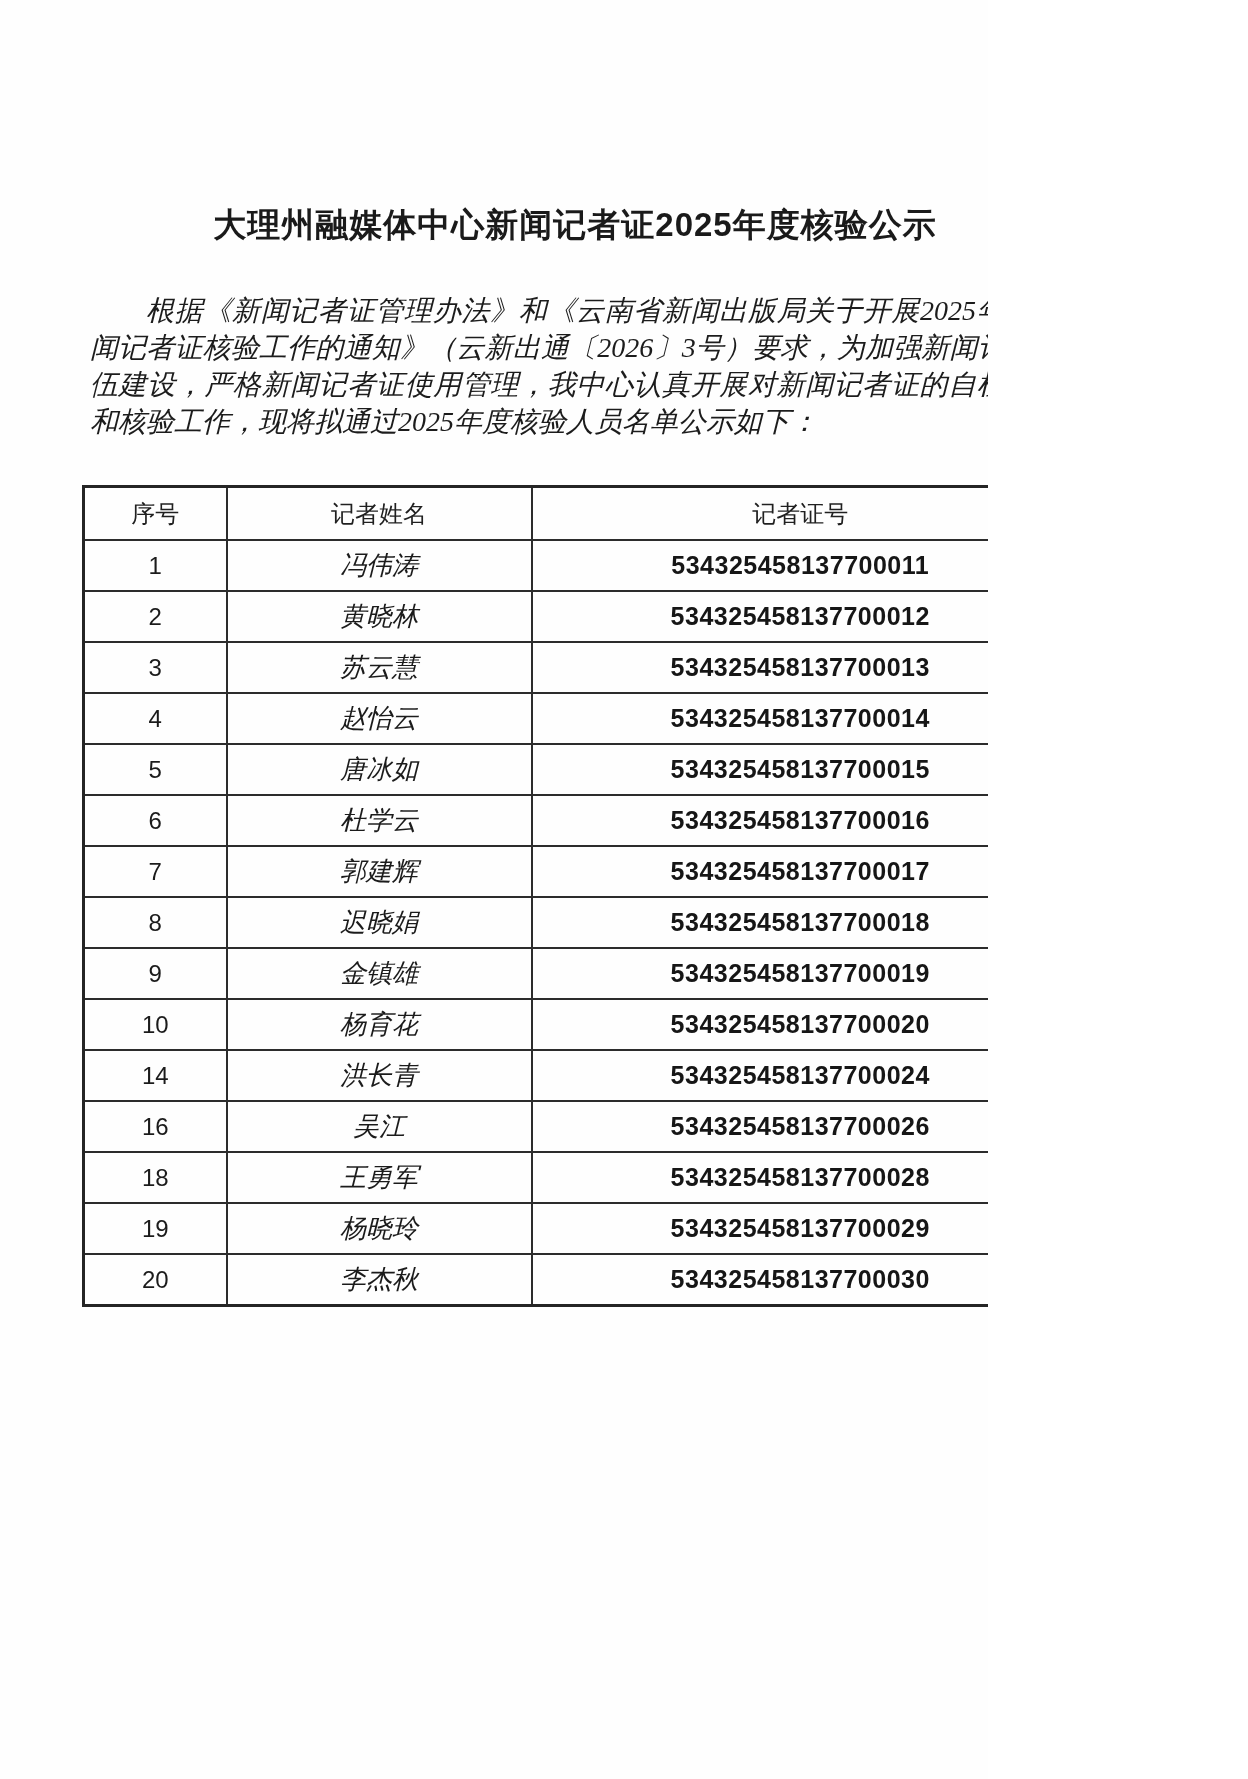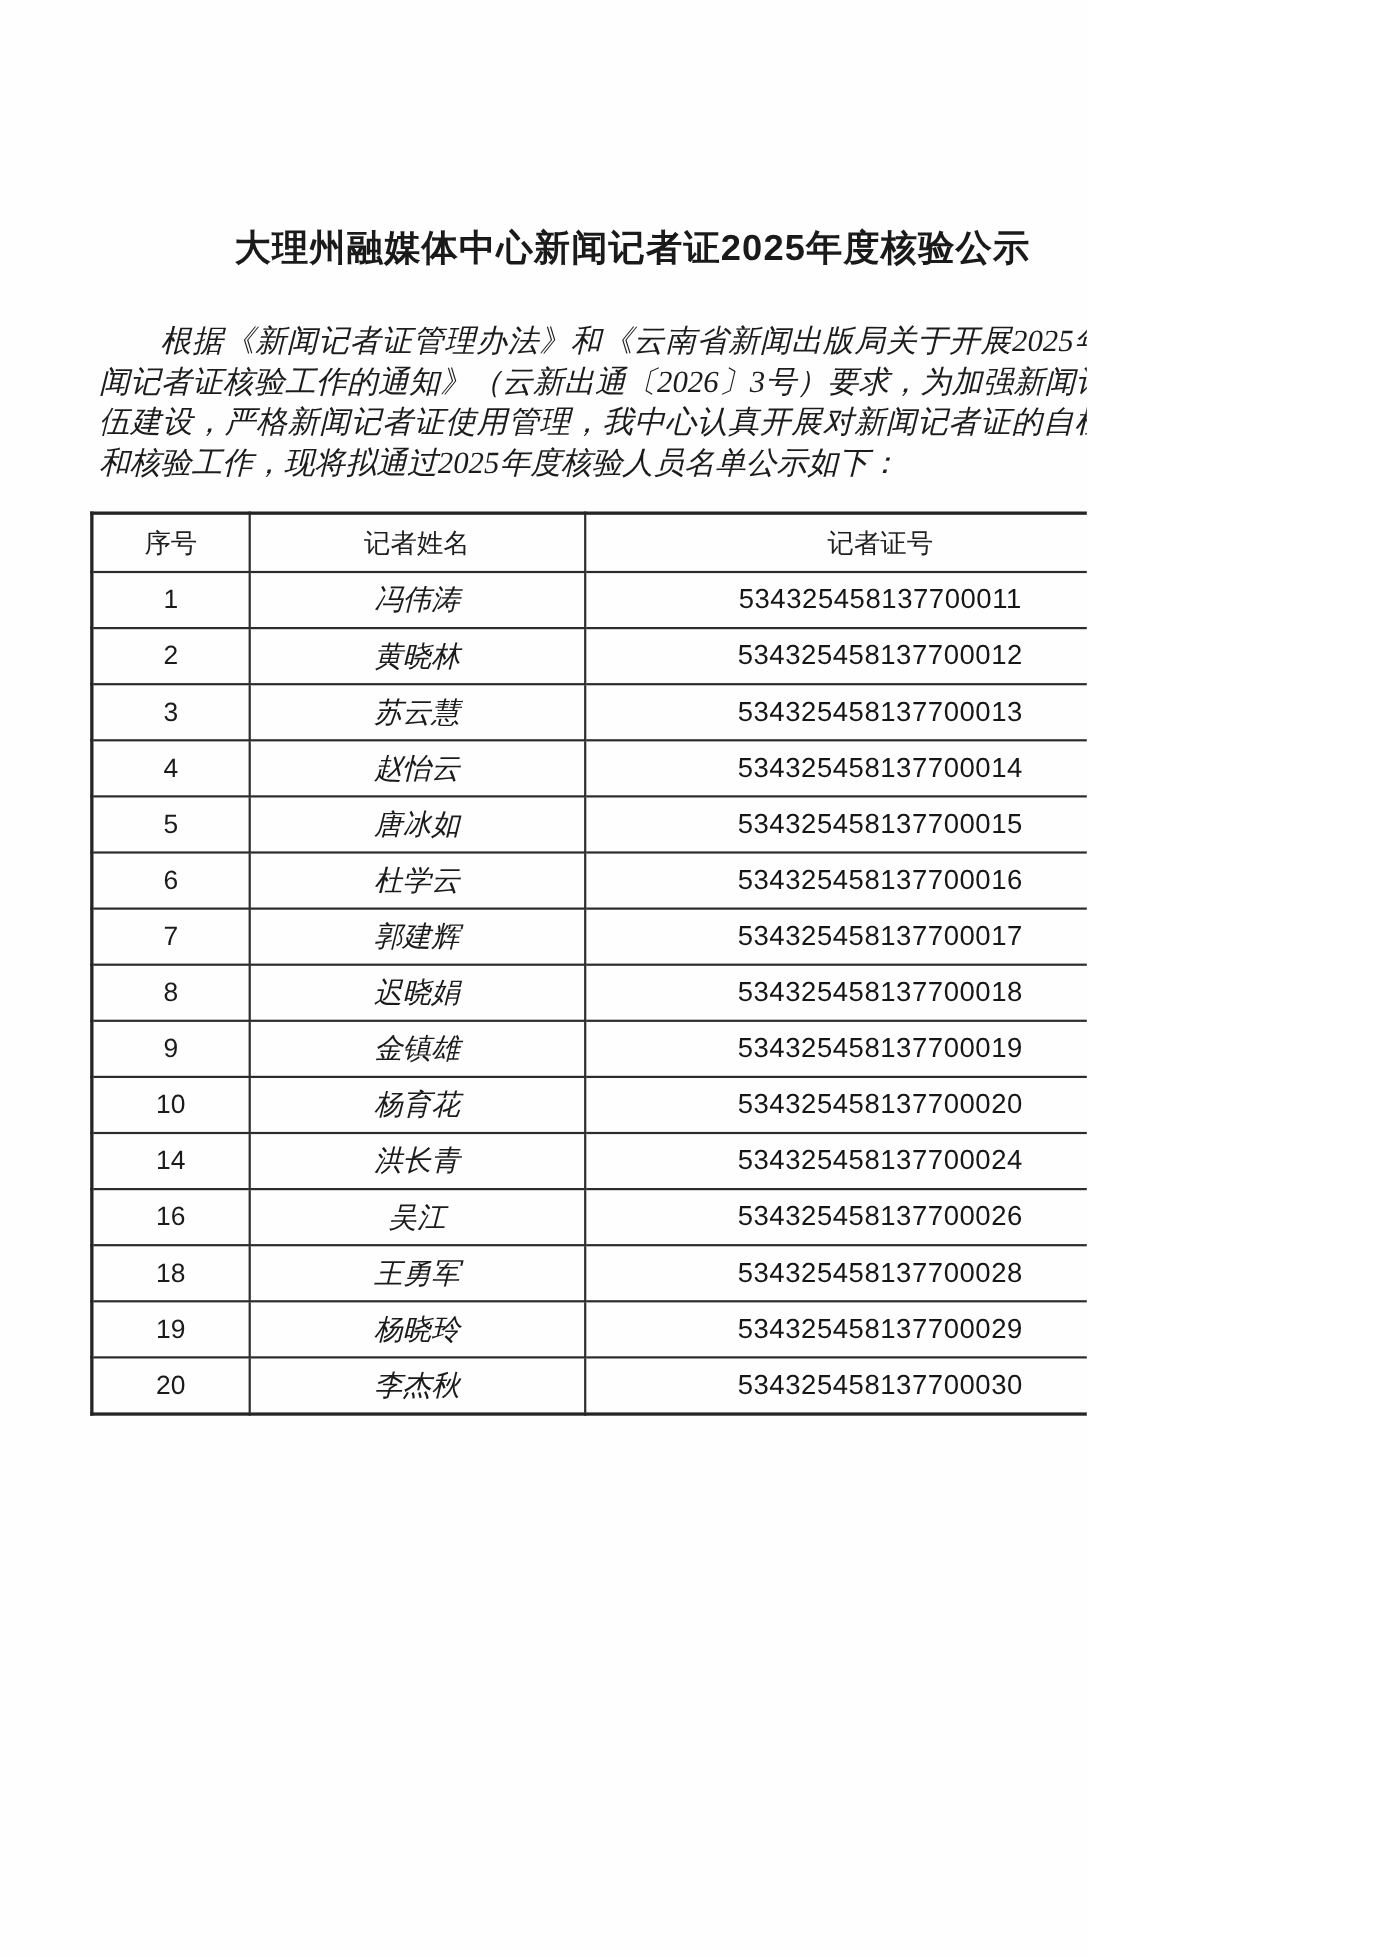--- a/index.html
+++ b/index.html
@@ -39,21 +39,21 @@
     font-size: 28px;
     line-height: 37px;
     text-align: justify;
     text-justify: inter-ideograph;
     text-indent: 56px;
     color: #1c1c1c;
     font-style: italic;
   }
   table.doc-table {
     position: absolute;
-    top: 465px;
+    top: 485px;
     left: 82px;
     width: 986px;
     border-collapse: collapse;
     table-layout: fixed;
     border: 3px solid #252525;
   }
   .doc-table col.c-no   { width: 143px; }
   .doc-table col.c-name { width: 305px; }
   .doc-table col.c-card { width: 538px; }
   .doc-table th, .doc-table td {
@@ -83,20 +83,21 @@
     font-family: "Liberation Serif", serif;
     font-size: 26px;
     color: #1b1b1b;
     font-style: italic;
   }
   td.cell-card {
     font-family: "Liberation Sans", sans-serif;
     font-size: 25px;
     letter-spacing: 0.5px;
     color: #161616;
+    font-weight: bold;
   }
 </style>
 </head>
 <body>
 
 <div class="page">
 
   <h1 class="doc-title">大理州融媒体中心新闻记者证2025年度核验公示</h1>
 
   <p class="doc-paragraph">根据《新闻记者证管理办法》和《云南省新闻出版局关于开展2025年度新闻记者证核验工作的通知》（云新出通〔2026〕3号）要求，为加强新闻记者队伍建设，严格新闻记者证使用管理，我中心认真开展对新闻记者证的自检自查和核验工作，现将拟通过2025年度核验人员名单公示如下：</p>

